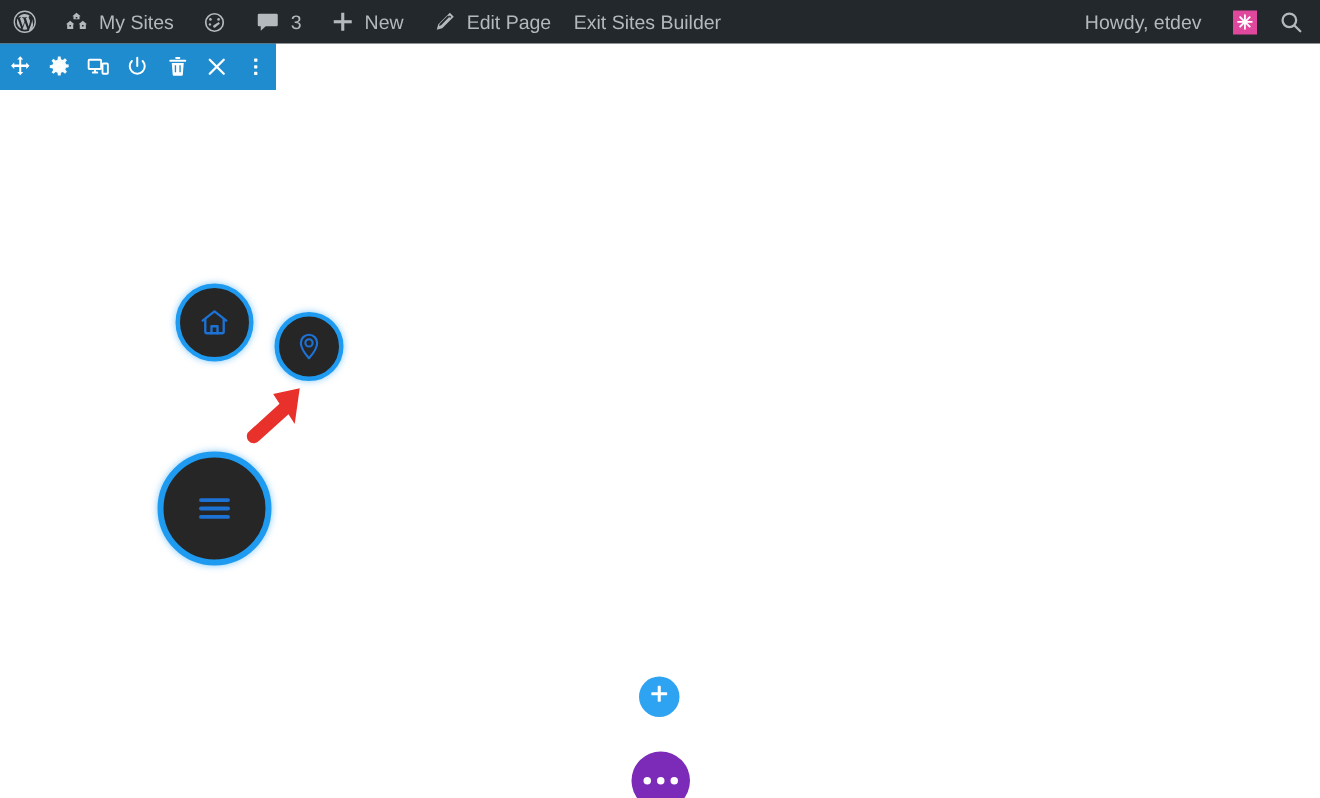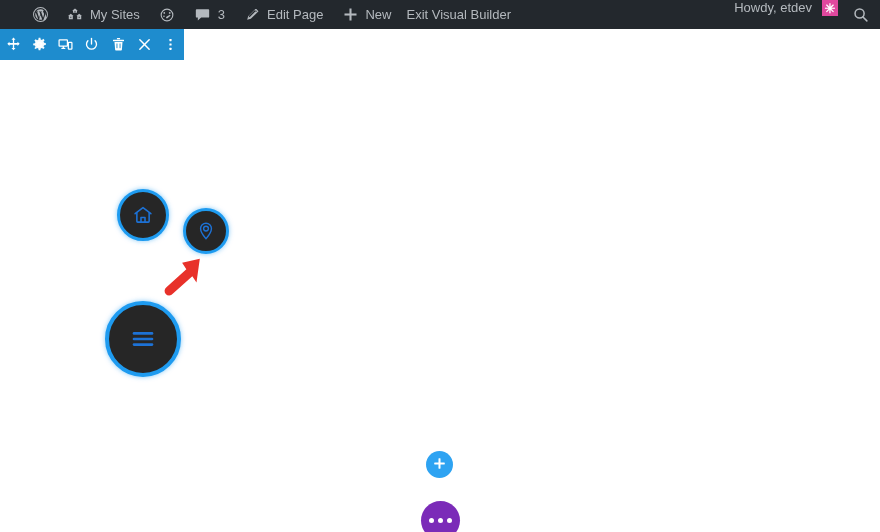--- a/index.html
+++ b/index.html
@@ -17,21 +17,21 @@
     top: 0; left: 0;
     width: 880px;
     height: 29px;
     background: #23282d;
     display: flex;
     align-items: center;
     color: #b4b9be;
     font-size: 13px;
     z-index: 50;
   }
-  .ab-group { display: flex; align-items: flex-start; height: 29px; padding-left: 24px; }
+  .ab-group { display: flex; align-items: flex-start; height: 29px; }
   .ab-item {
     display: flex;
     align-items: center;
     height: 29px;
     padding: 0 9px;
     gap: 6px;
     color: #b4b9be;
     white-space: nowrap;
     line-height: 29px;
     cursor: pointer;
@@ -46,22 +46,22 @@
   .ab-icon svg { display: block; }
   #admin-bar-right {
     position: absolute;
     right: 0; top: 0;
     height: 29px;
     display: flex;
     align-items: center;
   }
   #howdy {
     display: flex;
-    align-items: flex-start;
-    gap: 10px;
+    align-items: center;
+    gap: 21px;
     padding: 0 8px 0 10px;
     height: 29px;
     color: #b4b9be;
     font-size: 13px;
     cursor: pointer;
   }
   #avatar {
     width: 16px; height: 16px;
     background: #e0489e;
     display: flex;
@@ -213,38 +213,38 @@
         <svg width="15" height="14" viewBox="0 0 18 16" fill="#b4b9be">
           <path d="M2 1h14a1 1 0 0 1 1 1v8a1 1 0 0 1-1 1H7.4L3.4 14.6V11H2a1 1 0 0 1-1-1V2a1 1 0 0 1 1-1z"></path>
         </svg>
       </span>
       <span>3</span>
     </div>
 
     <div class="ab-item">
       <span class="ab-icon">
         <svg width="15" height="15" viewBox="0 0 16 16" fill="#b4b9be">
-          <path d="M11.6 1.6 3.4 9.8l-1.1 3.9 3.9-1.1 8.2-8.2-2.8-2.8zm0 1.9 1 1-.8.8-1-1 .8-.8zM3.9 11.1l.5-1.7 5.9-5.9 1 1-5.9 5.9-1.5.7z"></path>
-        </svg>
-      </span>
-      <span>Edit Page</span>
-    </div>
-
-    <div class="ab-item">
-      <span class="ab-icon">
-        <svg width="15" height="15" viewBox="0 0 16 16" fill="#b4b9be">
           <rect x="6.9" y="1.6" width="2.2" height="12.8"></rect>
           <rect x="1.6" y="6.9" width="12.8" height="2.2"></rect>
         </svg>
       </span>
       <span>New</span>
     </div>
 
+    <div class="ab-item">
+      <span class="ab-icon">
+        <svg width="15" height="15" viewBox="0 0 16 16" fill="#b4b9be">
+          <path d="M11.6 1.6 3.4 9.8l-1.1 3.9 3.9-1.1 8.2-8.2-2.8-2.8zm0 1.9 1 1-.8.8-1-1 .8-.8zM3.9 11.1l.5-1.7 5.9-5.9 1 1-5.9 5.9-1.5.7z"></path>
+        </svg>
+      </span>
+      <span>Edit Page</span>
+    </div>
+
     <div class="ab-item" style="padding-left:6px;">
-      <span>Exit Visual Builder</span>
+      <span>Exit Sites Builder</span>
     </div>
 
   </div>
 
   <div id="admin-bar-right">
     <div id="howdy">
       <span>Howdy, etdev</span>
       <span id="avatar">✳</span>
     </div>
     <div id="search-btn">

